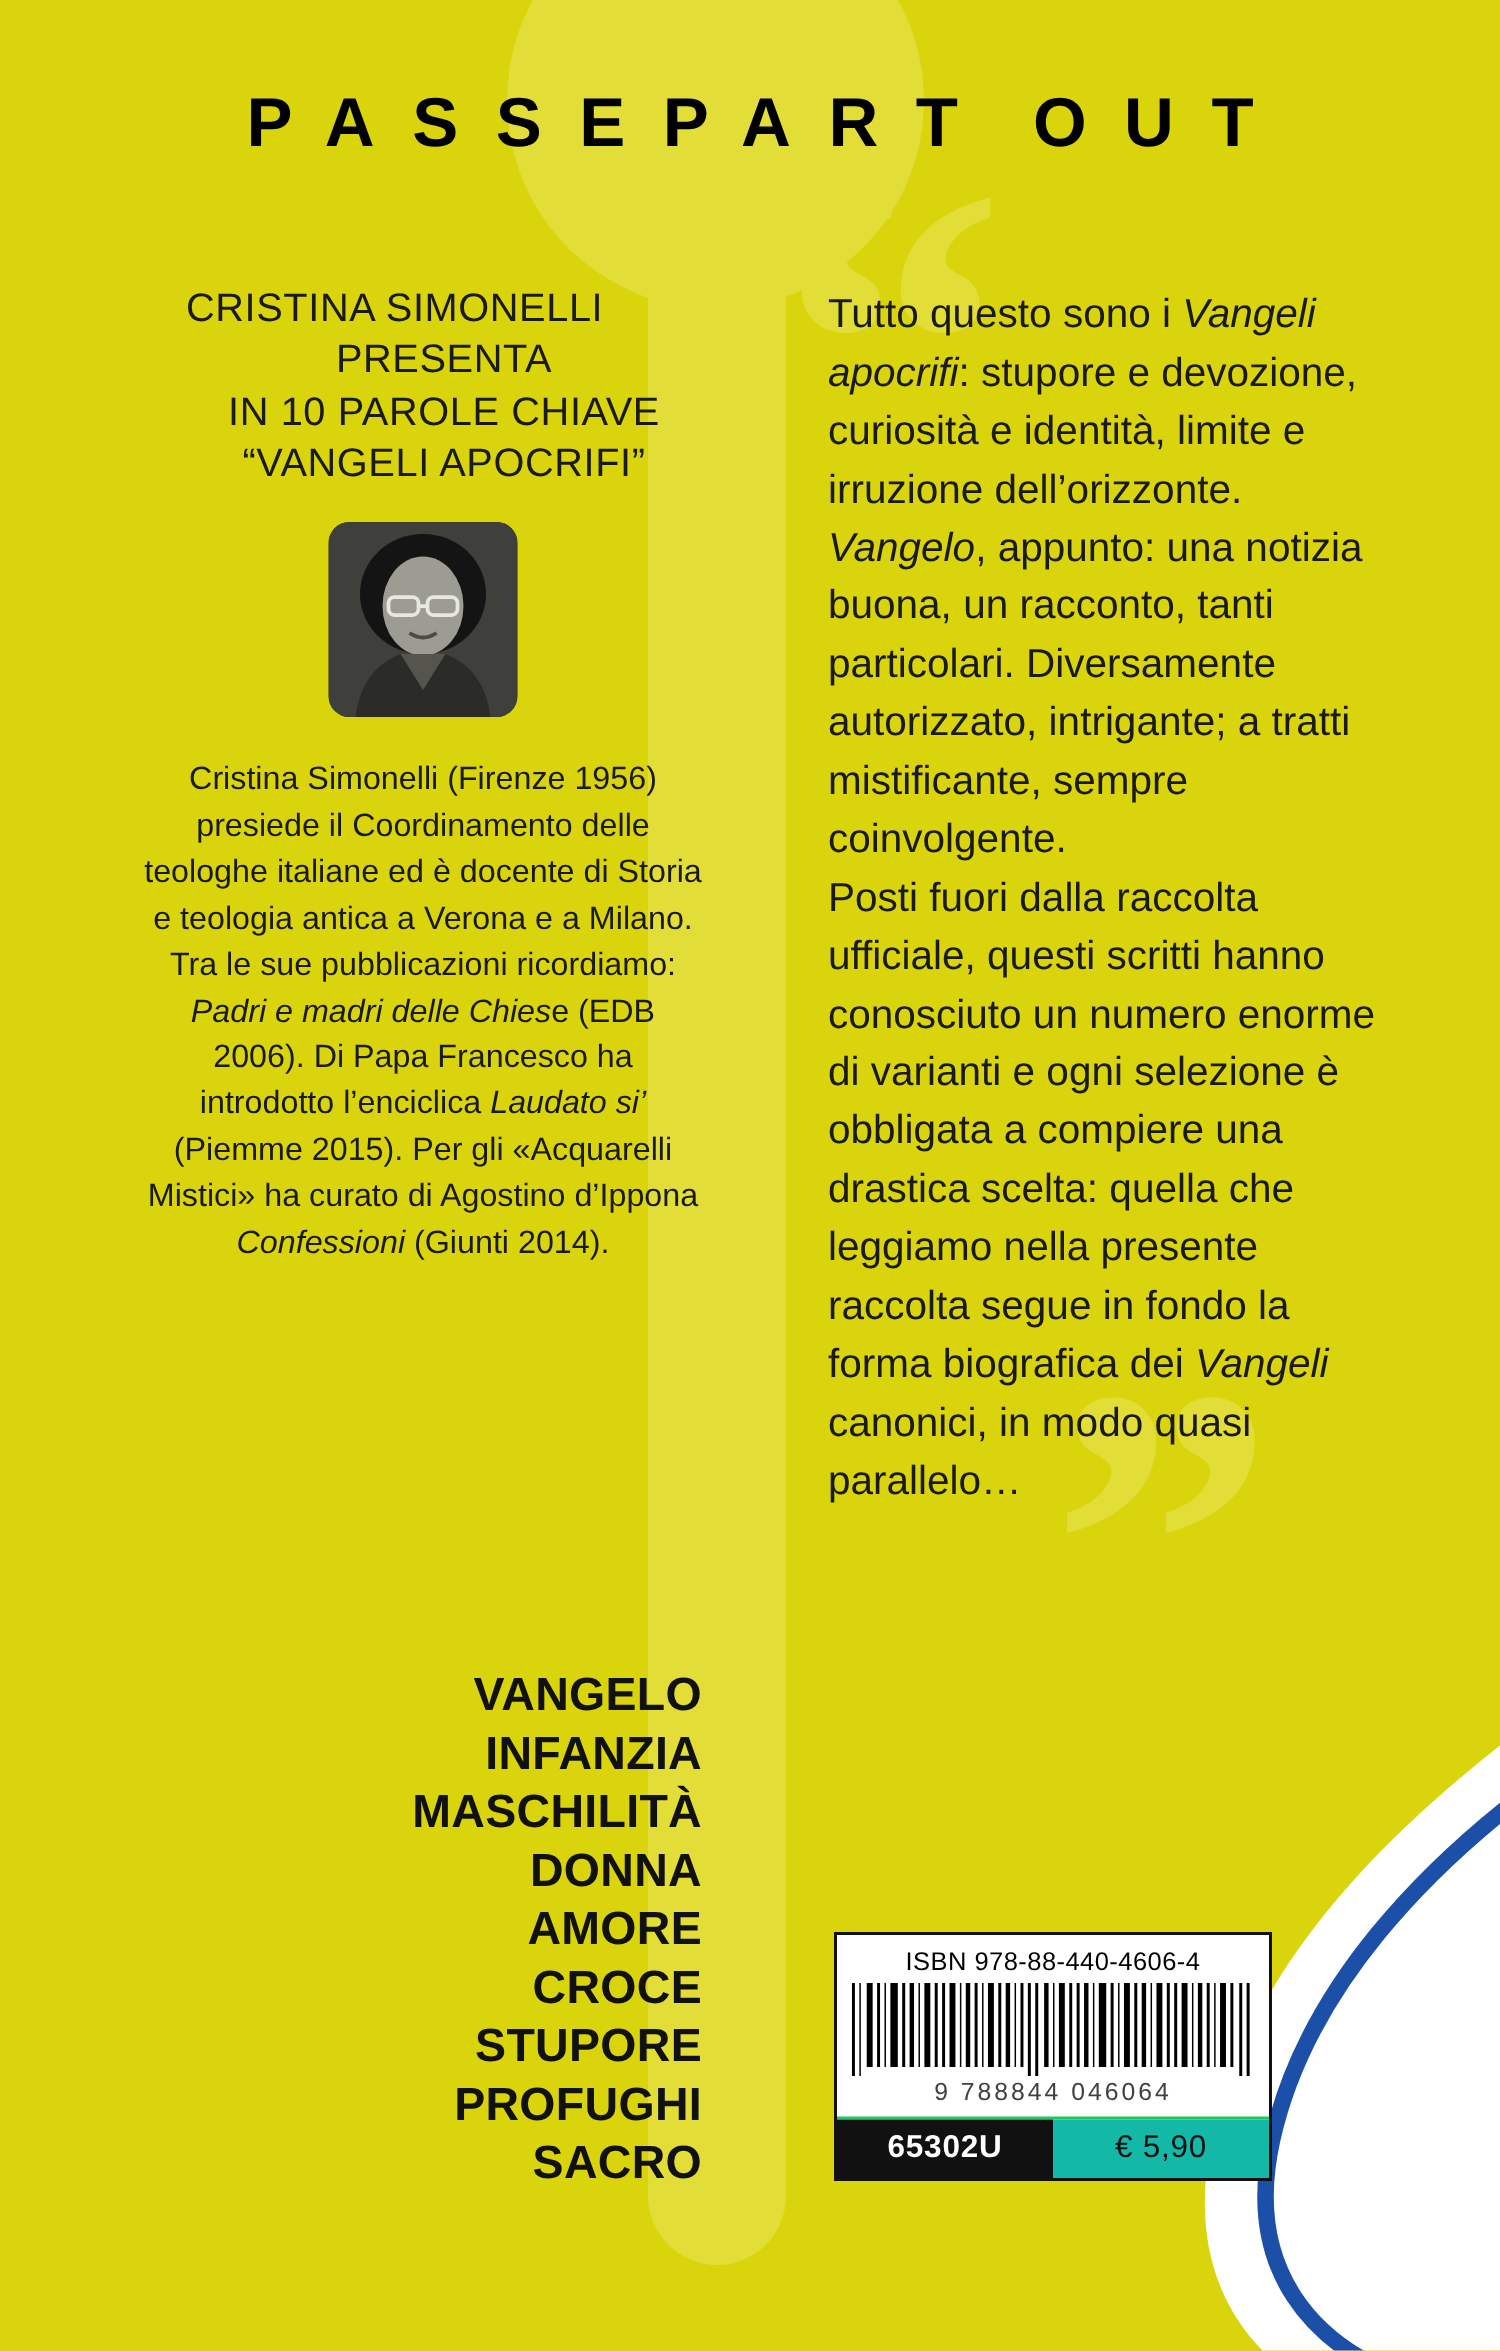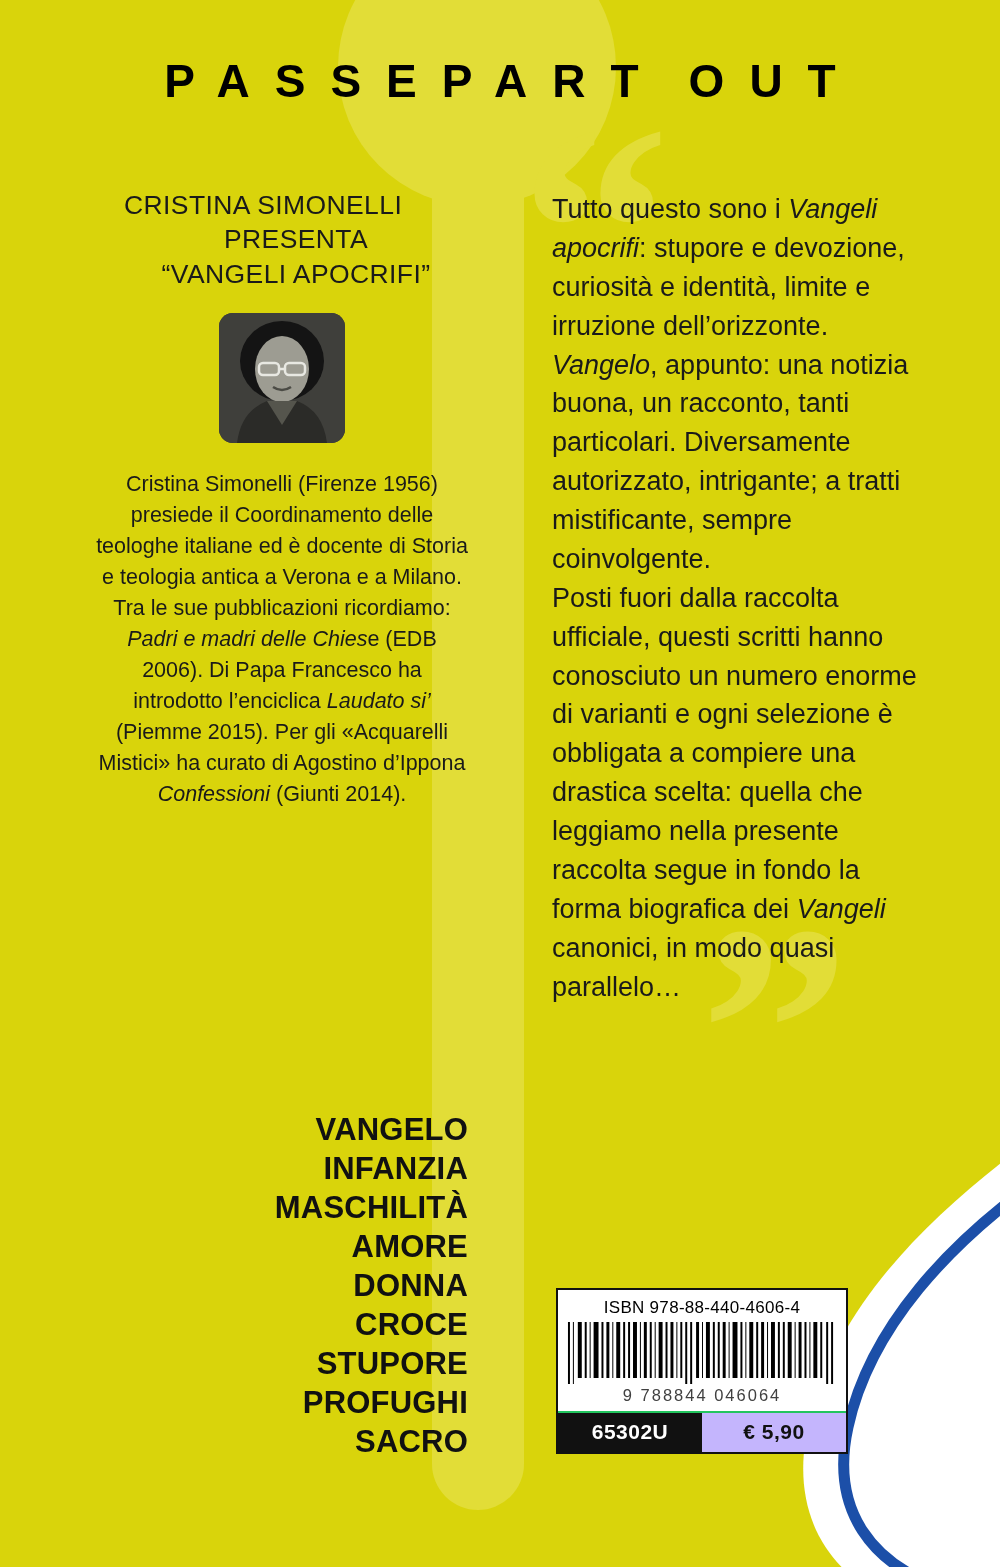--- a/index.html
+++ b/index.html
@@ -231,24 +231,24 @@
     background: #111111;
     color: #ffffff;
     font-size: 21px;
     font-weight: 700;
     padding: 7px 0 8px 0;
     width: 50%;
     text-align: center;
     letter-spacing: 0.5px;
   }
   .bc-price {
-    background: #c4b5fd;
+    background: #14b8a6;
     color: #111111;
     font-size: 21px;
-    font-weight: 700;
+    font-weight: 400;
     padding: 7px 0 8px 0;
     width: 50%;
     text-align: center;
     letter-spacing: 0.5px;
   }
 </style>
 </head>
 <body>
 
 <div class="bg-keyhole-circle"></div>
@@ -267,20 +267,21 @@
   <span>PASSEPART<span class="keyhole-o">O<span class="keyhole-mark">
           <span class="kh-head"></span>
           <span class="kh-tail"></span>
         </span></span>UT</span>
 </div>
 
 <div class="left-col">
   <div class="presenta-block">
     <span class="ln">CRISTINA SIMONELLI</span>
     <span class="ln">PRESENTA</span>
+    <span class="ln">IN 10 PAROLE CHIAVE</span>
     <span class="ln">“VANGELI APOCRIFI”</span>
   </div>
 
   <div class="author-photo">
     <svg width="126" height="130" viewBox="0 0 126 130" xmlns="http://www.w3.org/2000/svg">
       <rect x="0" y="0" width="126" height="130" fill="#4a4a46"></rect>
       <rect x="0" y="0" width="126" height="130" fill="#1f1f1d" opacity="0.25"></rect>
 
       <ellipse cx="63" cy="48" rx="42" ry="40" fill="#141414"></ellipse>
 
@@ -297,22 +298,22 @@
     </svg>
   </div>
 
   <div class="bio">Cristina Simonelli (Firenze 1956) presiede il Coordinamento delle teologhe italiane ed è docente di Storia e teologia antica a Verona e a Milano. Tra le sue pubblicazioni ricordiamo: <i>Padri e madri delle Chies</i>e (EDB 2006). Di Papa Francesco ha introdotto l’enciclica <i>Laudato si’</i> (Piemme 2015). Per gli «Acquarelli Mistici» ha curato di Agostino d’Ippona <i>Confessioni</i> (Giunti 2014).</div>
 </div>
 
 <div class="keywords">
   <span class="kw">VANGELO</span>
   <span class="kw">INFANZIA</span>
   <span class="kw">MASCHILITÀ</span>
+  <span class="kw">DONNA</span>
   <span class="kw">AMORE</span>
-  <span class="kw">DONNA</span>
   <span class="kw">CROCE</span>
   <span class="kw">STUPORE</span>
   <span class="kw">PROFUGHI</span>
   <span class="kw">SACRO</span>
 </div>
 
 <div class="right-col">
   <div class="blurb">Tutto questo sono i <i>Vangeli apocrifi</i>: stupore e devozione, curiosità e identità, limite e irruzione dell’orizzonte. <i>Vangelo</i>, appunto: una notizia buona, un racconto, tanti particolari. Diversamente autorizzato, intrigante; a tratti mistificante, sempre coinvolgente.<br>Posti fuori dalla raccolta ufficiale, questi scritti hanno conosciuto un numero enorme di varianti e ogni selezione è obbligata a compiere una drastica scelta: quella che leggiamo nella presente raccolta segue in fondo la forma biografica dei <i>Vangeli</i> canonici, in modo quasi parallelo…</div>
 </div>
 

